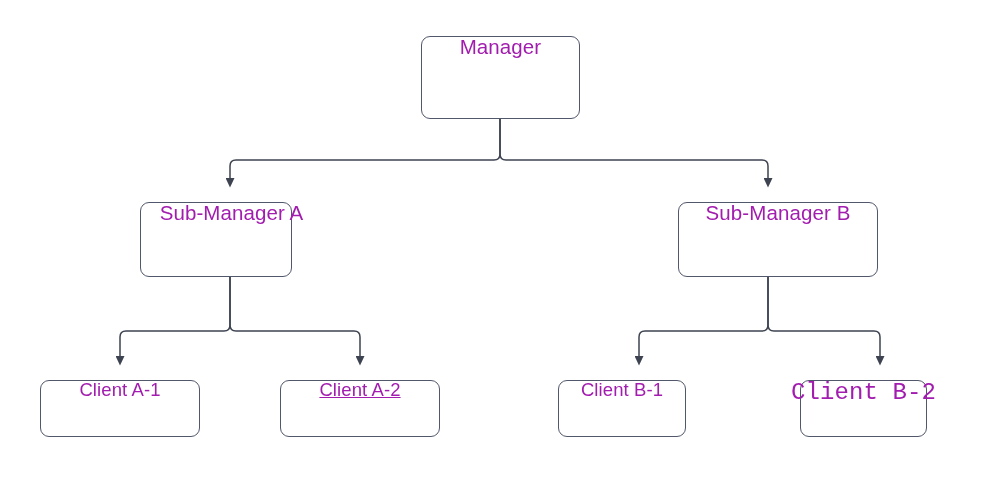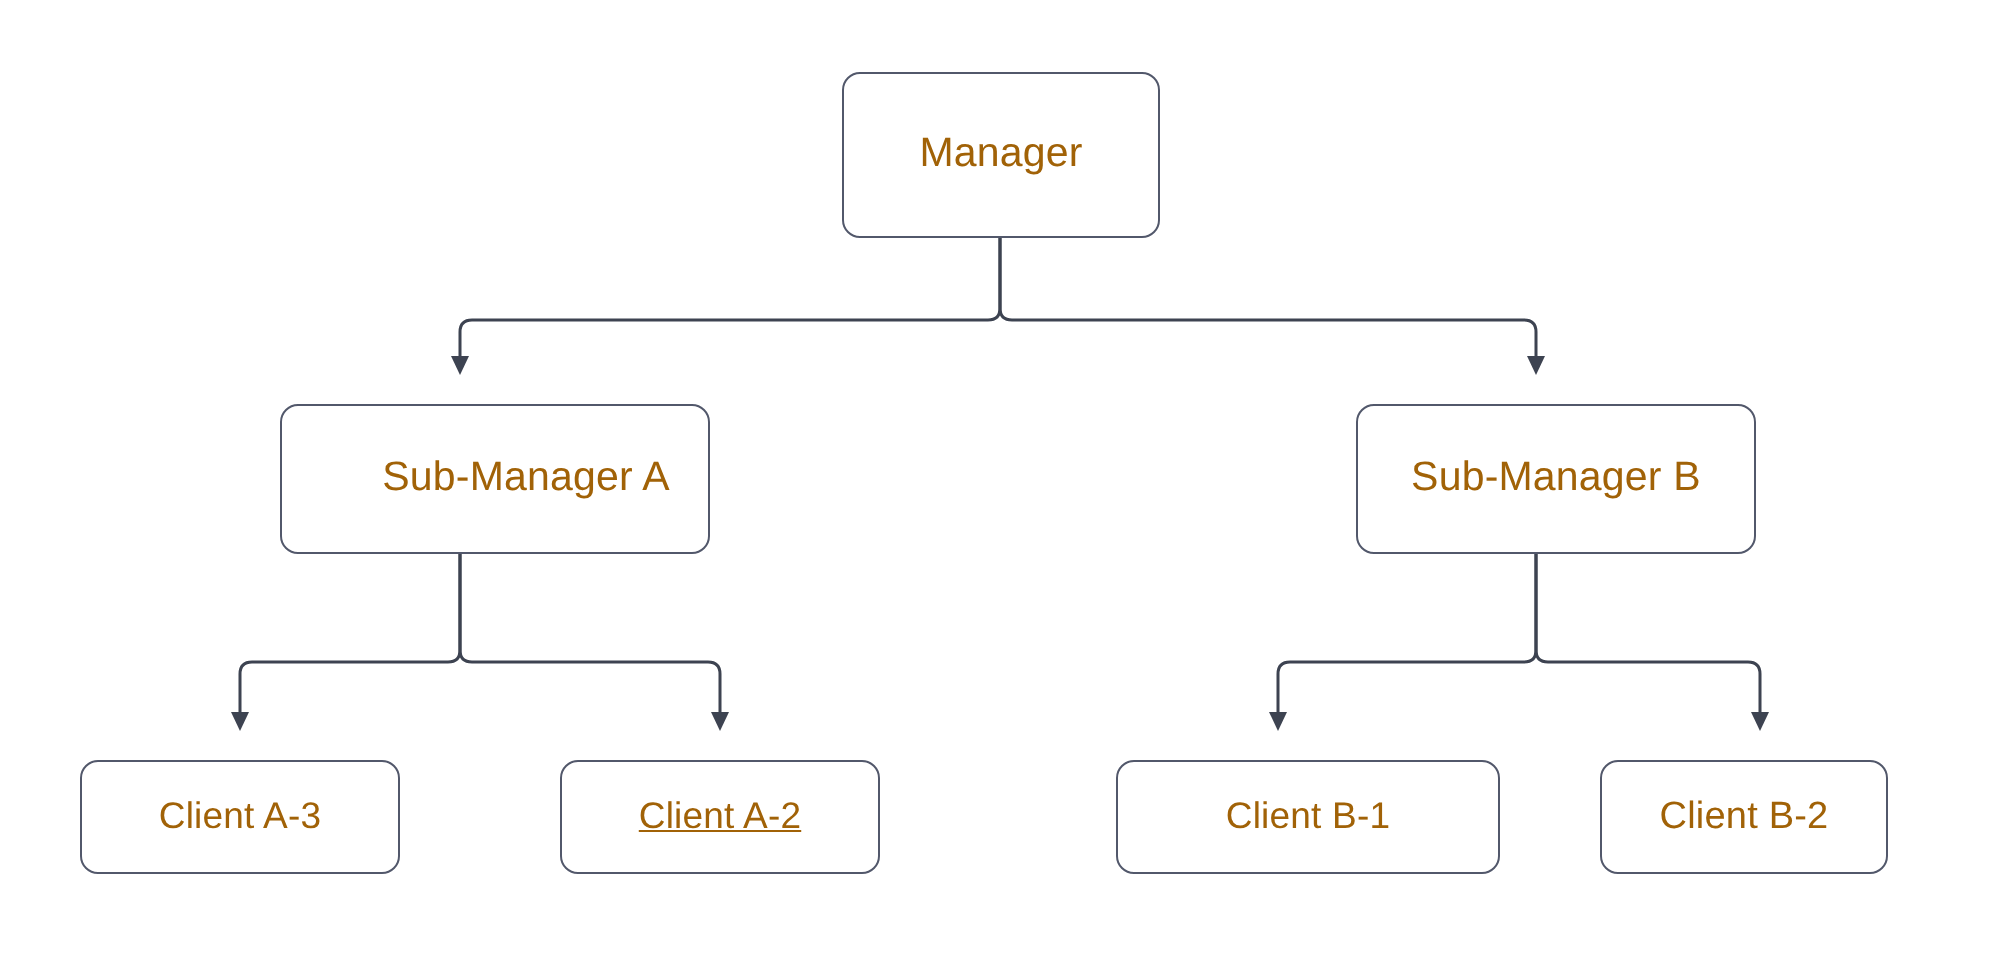--- a/index.html
+++ b/index.html
@@ -24,44 +24,44 @@
     position: absolute;
     left: 0;
     top: 0;
     width: 1000px;
     height: 480px;
   }
   .node {
     position: absolute;
     box-sizing: border-box;
     display: flex;
-    align-items: center;
+    align-items: flex-start;
     justify-content: center;
     background: #ffffff;
     border: 1.4px solid #52586b;
     border-radius: 9px;
-    color: #a16207;
+    color: #a21caf;
     letter-spacing: 0.1px;
     white-space: nowrap;
   }
   .node .node-label {
     display: block;
     line-height: 1;
   }
   #node-manager {
     left: 421px;
     top: 36px;
     width: 159px;
     height: 83px;
     font-size: 20.5px;
   }
   #node-sub-a {
     left: 140px;
     top: 202px;
-    width: 215px;
+    width: 152px;
     height: 75px;
     font-size: 20.5px;
     padding-left: 31px;
   }
   #node-sub-b {
     left: 678px;
     top: 202px;
     width: 200px;
     height: 75px;
     font-size: 20.5px;
@@ -77,30 +77,31 @@
     left: 280px;
     top: 380px;
     width: 160px;
     height: 57px;
     font-size: 18.5px;
     text-decoration: underline;
   }
   #node-client-b1 {
     left: 558px;
     top: 380px;
-    width: 192px;
+    width: 128px;
     height: 57px;
     font-size: 18.5px;
   }
   #node-client-b2 {
     left: 800px;
     top: 380px;
-    width: 144px;
+    width: 127px;
     height: 57px;
-    font-size: 19px;
+    font-size: 24px;
+    font-family: Liberation Mono, monospace;
   }
 </style>
 </head>
 <body>
 
 <div id="diagram-canvas">
 
   <svg id="edge-layer" viewBox="0 0 1000 480" width="1000" height="480" xmlns="http://www.w3.org/2000/svg">
     <defs>
       <marker id="arrow" markerWidth="10" markerHeight="9" refX="1" refY="4.5" orient="auto" markerUnits="userSpaceOnUse">
@@ -124,21 +125,21 @@
 
   <div class="node" id="node-sub-a">
     <span class="node-label">Sub-Manager A</span>
   </div>
 
   <div class="node" id="node-sub-b">
     <span class="node-label">Sub-Manager B</span>
   </div>
 
   <div class="node" id="node-client-a1">
-    <span class="node-label">Client A-3</span>
+    <span class="node-label">Client A-1</span>
   </div>
 
   <div class="node" id="node-client-a2">
     <span class="node-label">Client A-2</span>
   </div>
 
   <div class="node" id="node-client-b1">
     <span class="node-label">Client B-1</span>
   </div>
 

